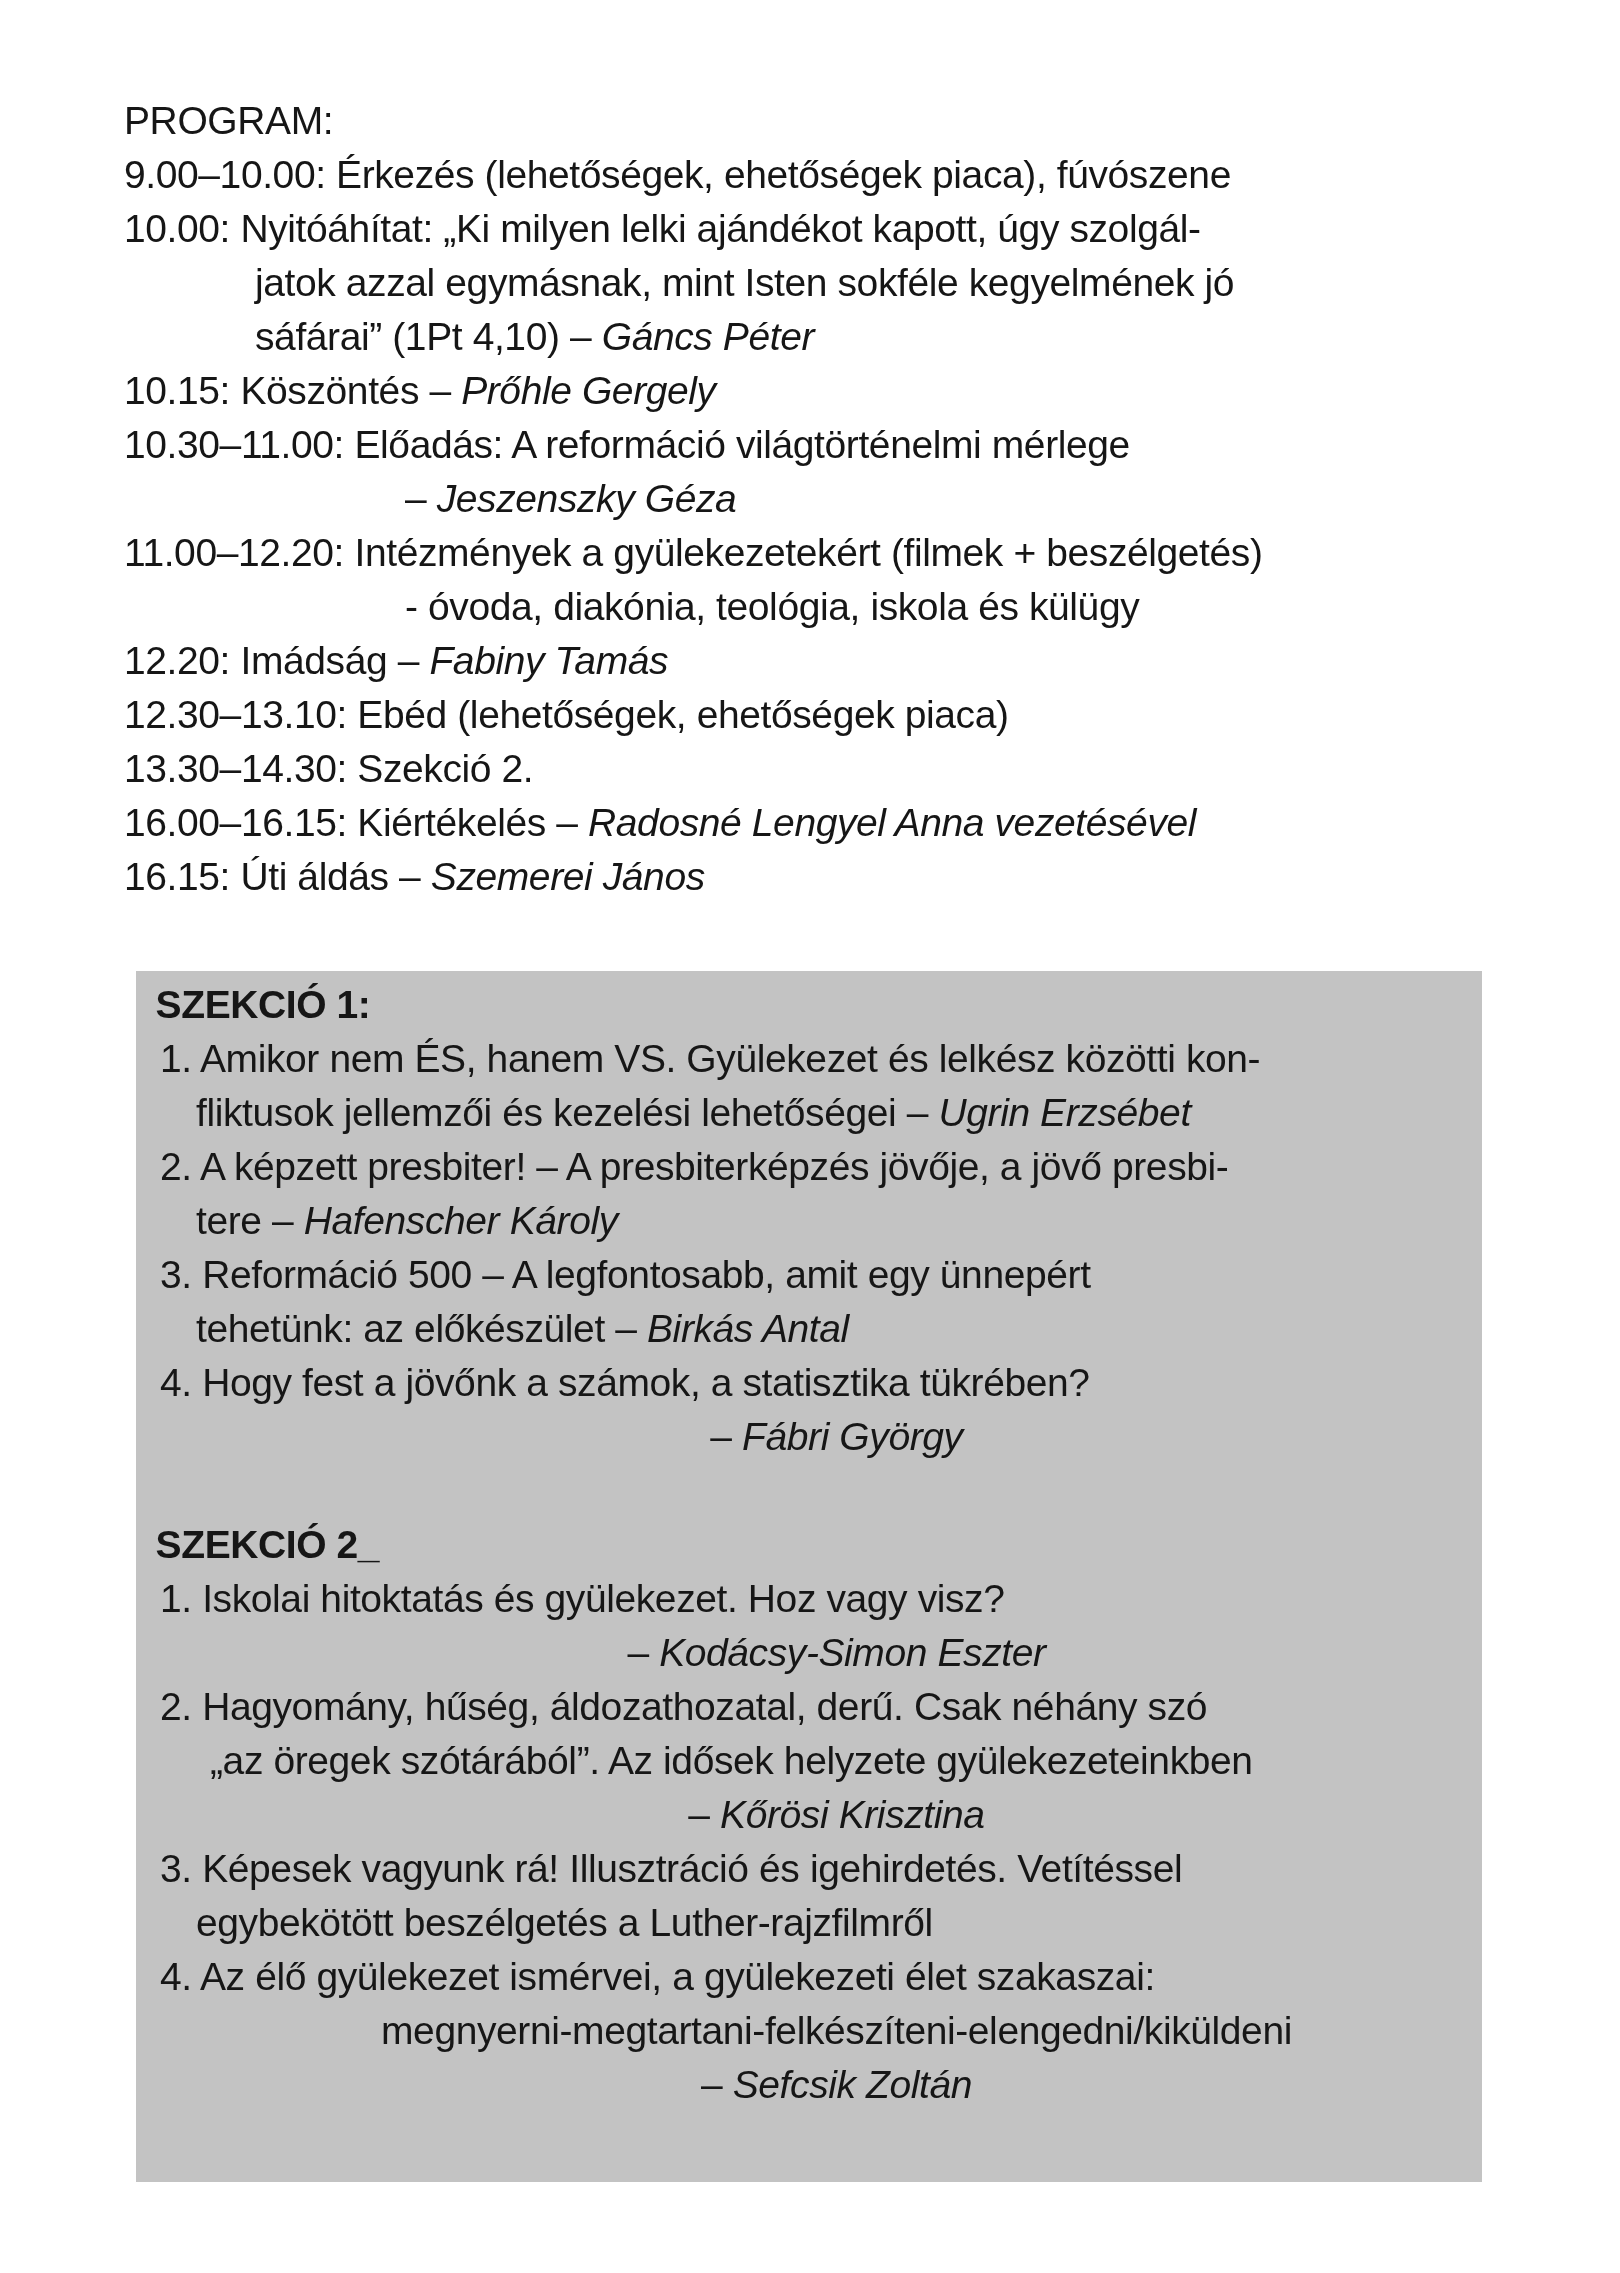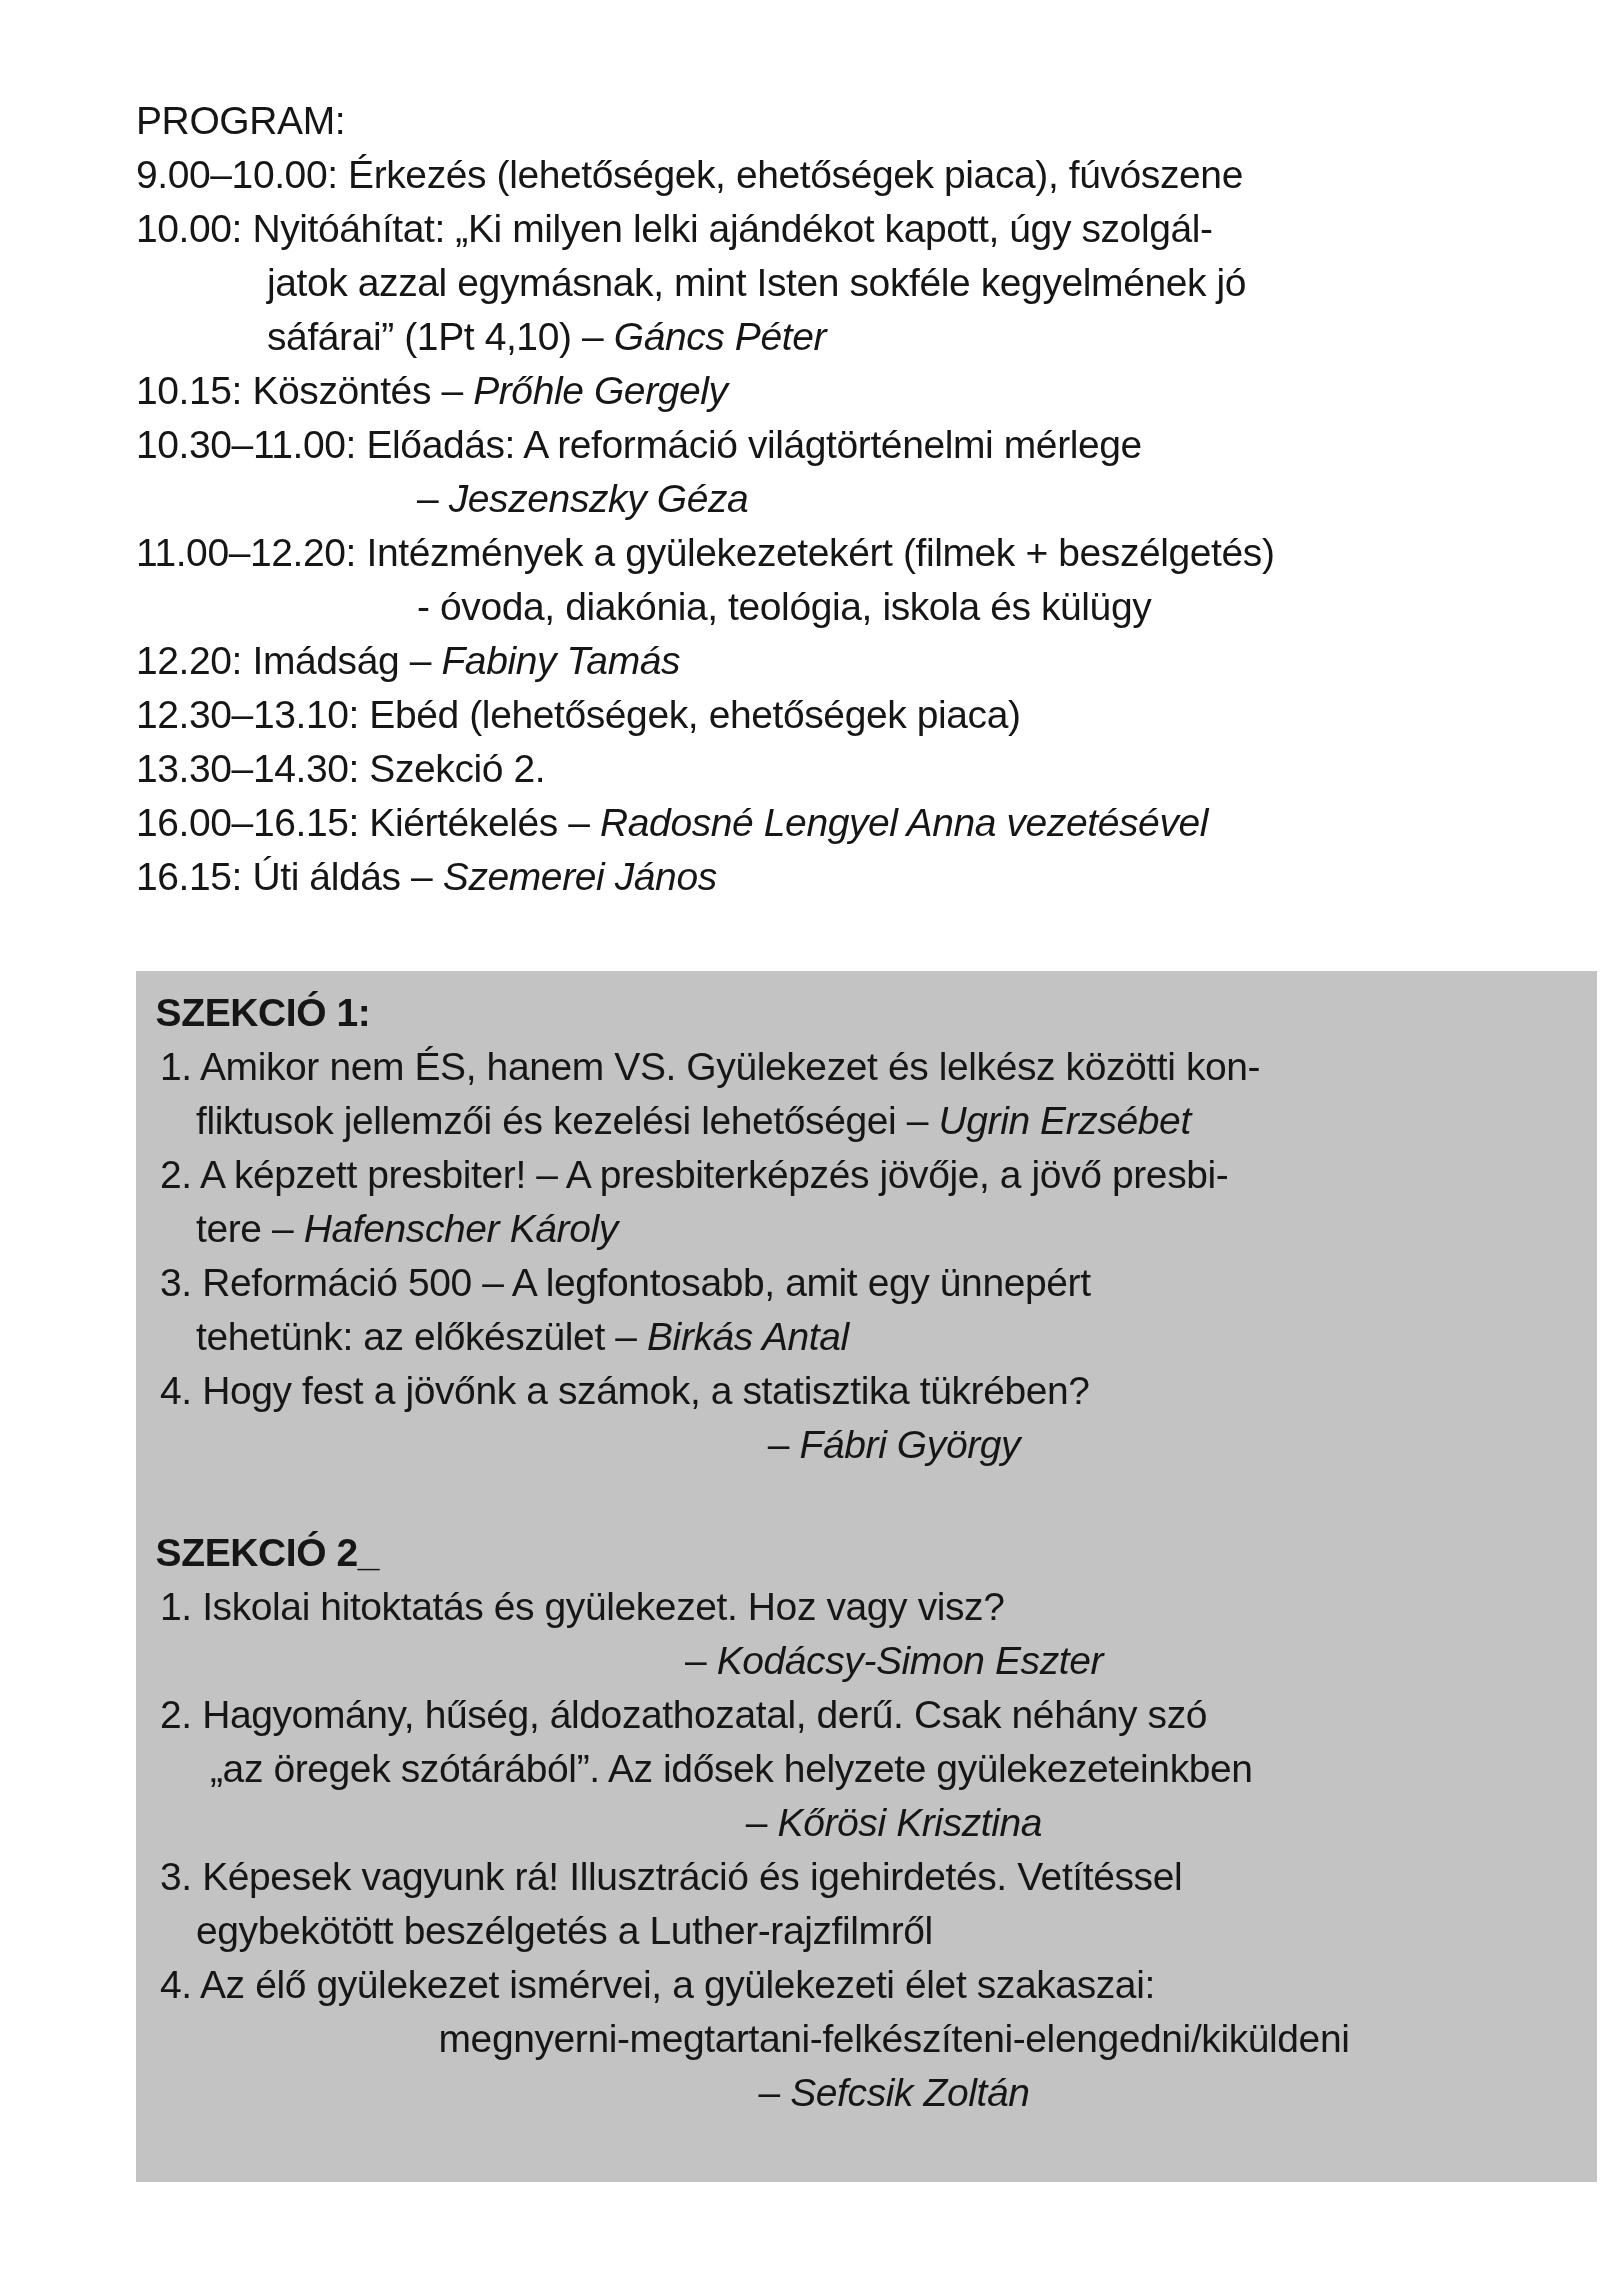--- a/index.html
+++ b/index.html
@@ -10,21 +10,21 @@
   }
   body {
     position: relative;
     width: 1621px;
     height: 2273px;
     font-family: "Liberation Sans", sans-serif;
     color: #161616;
   }
   .doc-area {
     position: absolute;
-    left: 136px;
+    left: 124px;
     top: 94px;
     width: 1485px;
   }
   .line {
     line-height: 54px;
     font-size: 39px;
     letter-spacing: -0.4px;
     white-space: pre;
   }
   .seg-r { font-weight: 400; font-style: normal; }
@@ -34,24 +34,24 @@
   
   .ind-base    { padding-left: 0; }
   .ind-p1      { padding-left: 131px; }
   .ind-p2      { padding-left: 281px; }
 
   
   .sections-panel {
     position: absolute;
     left: 136px;
     top: 971px;
-    width: 1461px;
+    width: 1346px;
     height: 1211px;
     box-sizing: border-box;
-    padding-top: 15px;
+    padding-top: 7px;
   }
   .section + .section { margin-top: 54px; }
 
   .ind-heading { padding-left: 19.6px; font-weight: 700; }
   .ind-item    { padding-left: 24px; }
   .ind-wrap    { padding-left: 60px; }
   .ind-speaker { padding-left: 55px; text-align: center; }
   .ind-quote   { padding-left: 46px; margin-left: 28px; }
 </style>
 </head>

